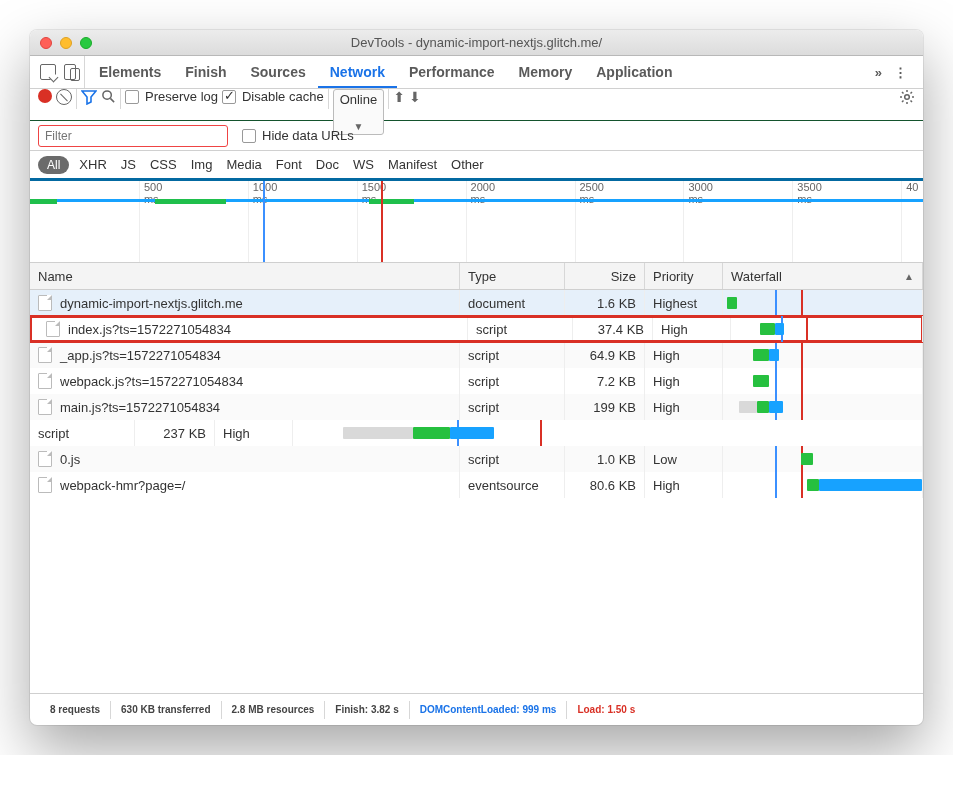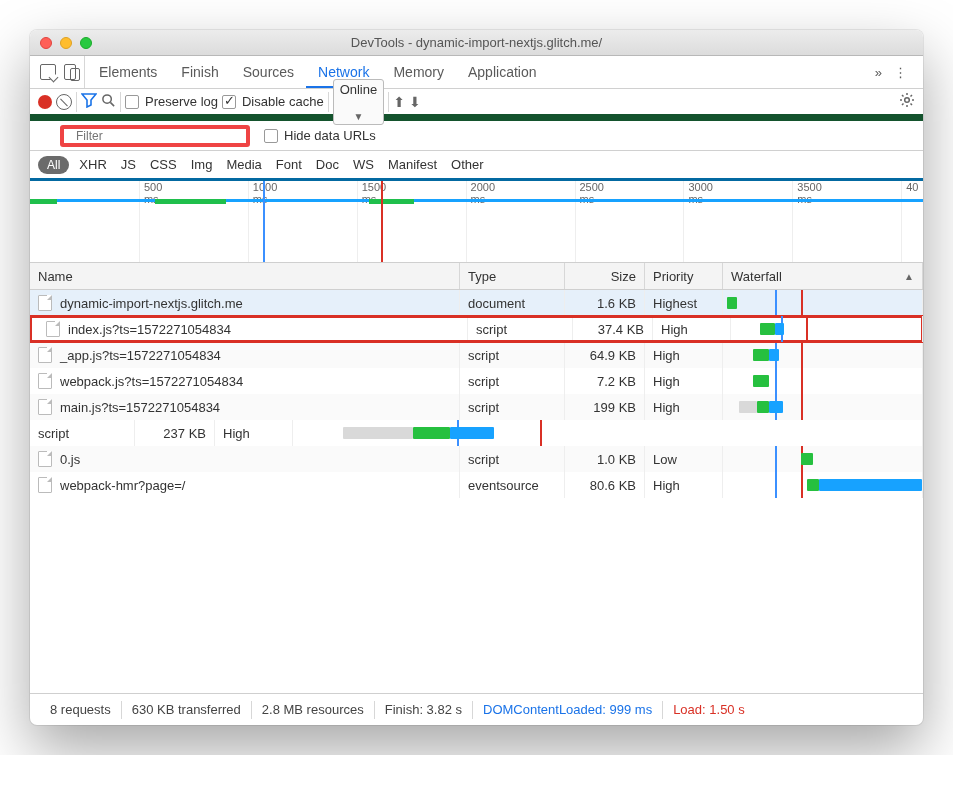--- a/index.html
+++ b/index.html
@@ -35,51 +35,52 @@
 .tl-min   { background: #ffbd2e; border: 1px solid #dea123; }
 .tl-max   { background: #28c940; border: 1px solid #1aab29; }
 .titlebar-title { position: absolute; left: 0; right: 0; text-align: center; font-size: 13px; color: #555; pointer-events: none; }
 .tabs {
   display: flex;
   align-items: center;
   height: 33px;
   border-bottom: 1px solid #d0d0d0;
   padding: 0 6px;
   gap: 2px;
+  font-weight: bold;
 }
 .tabs-left { display: flex; align-items:center; gap: 8px; padding: 0 8px 0 4px; border-right: 1px solid #d7d7d7; height: 100%; }
 .tab { padding: 0 12px; font-size: 14px; color: #5a5a5a; height: 100%; display:flex; align-items:center; cursor: pointer; }
 .tab.active { color:#1a73e8; box-shadow: inset 0 -2px 0 #1a73e8; }
 .tabs-right { margin-left:auto; display:flex; align-items:center; gap: 12px; padding-right: 10px; color:#5a5a5a; }
 .icon-sq { width:16px; height:16px; display:inline-block; }
 .icon-inspect { border:1.5px solid #666; border-radius:2px; position:relative; }
 .icon-inspect::after { content:""; position:absolute; width:6px; height:6px; border:1.5px solid #666; border-top:none; border-left:none; right:-2px; bottom:-2px; transform:rotate(45deg); background:#fff; }
 .icon-device { border:1.5px solid #666; border-radius:2px; width:12px; height:16px; position:relative; }
 .icon-device::after { content:""; position:absolute; right:-5px; top:3px; width:8px; height:11px; border:1.5px solid #666; border-radius:2px; }
 .toolbar2 {
-  display:flex; align-items:center; height: 32px; padding: 0 8px; gap: 4px; border-bottom: 7px solid #14532d;
+  display:flex; align-items:flex-start; height: 32px; padding: 0 8px; gap: 4px; border-bottom: 1px solid #14532d;
 }
 .rec-dot { width:14px; height:14px; border-radius:50%; background:#d93025; }
 .icon-nosign { width:16px; height:16px; border:1.5px solid #666; border-radius:50%; position:relative; }
 .icon-nosign::after { content:""; position:absolute; left:2px; right:2px; top:50%; border-top:1.5px solid #666; transform:rotate(45deg); }
 .icon-funnel svg { width:16px; height:16px; }
 .icon-search svg { width:15px; height:15px; }
 .sep { width:1px; height:20px; background:#d7d7d7; }
 .cb { display:flex; align-items:center; gap:6px; font-size:13px; color:#333; }
 .cbx { width:14px; height:14px; border:1px solid #999; border-radius:2px; background:#fff; position:relative; }
 .cbx.checked::after { content:"✓"; position:absolute; left:1px; top:-3px; font-size:13px; color:#333; }
 .throttle { display:flex; align-items:center; gap:6px; }
 .thsel { border:1px solid #bbb; padding:2px 6px; border-radius:3px; background:#fafafa; display:flex; align-items:center; gap:14px; font-size:13px;flex-direction:column; }
 .caret { font-size:10px; color:#666; }
 .icon-up, .icon-dn { font-size:14px; color:#666; }
 .gear { margin-left:auto; color:#666; }
 .filterrow {
   display:flex; align-items:center; height: 30px; padding: 0 8px; gap: 14px; border-bottom:1px solid #d0d0d0;
 }
-.filter-input { border:4px solid #ef4444; border-radius:3px; height:22px; padding:0 12px; font-size:12px; color:#888; width:190px; background:#fff;margin-left:22px; }
+.filter-input { border:1px solid #ef4444; border-radius:3px; height:22px; padding:0 6px; font-size:12px; color:#888; width:190px; background:#fff; }
 .typerow {
   display:flex; align-items:center; height:30px; padding:0 8px; gap:10px; border-bottom:3px solid #0369a1;
 }
 .pill { background:#6b6b6b; color:#fff; border-radius:9px; padding:2px 9px; font-size:12px; }
 .typeitem { font-size:13px; color:#333; cursor:pointer; }
 .timeline {
   border-bottom:1px solid #cfcfcf; height:82px; position:relative; background:#fff;
 }
 .timeline-ticks { position:absolute; inset:0; }
 .tick { position:absolute; top:0; bottom:0; border-left:1px solid #eee; font-size:11px; color:#666; }
@@ -111,21 +112,21 @@
 .fileicon::after { content:""; position:absolute; right:-1px; top:-1px; width:5px; height:5px; background:linear-gradient(135deg,#fff 49%,#bbb 51%); }
 .wf-cell { position:relative; padding:0 !important; }
 .wf-cell .track { position:absolute; inset:0; }
 .wf-dom { position:absolute; top:0; bottom:0; width:2px; background:#3b90ff; }
 .wf-load { position:absolute; top:0; bottom:0; width:2px; background:#d93025; }
 .bar { position:absolute; height:12px; top:7px; border-radius:1px; }
 .bar.g { background:#26c03f; }
 .bar.b { background:#17a2ff; }
 .bar.gray { background:#d9d9d9; }
 .statusbar {
-  height:32px; border-top:1px solid #cfcfcf; display:flex; align-items:center; padding:0 10px; font-size:13px; color:#444;
+  height:32px; border-top:1px solid #cfcfcf; display:flex; align-items:center; padding:0 10px; font-size:10px; color:#444;font-weight:bold;
 }
 .statusbar .seg { padding:0 10px; }
 .statusbar .sepv { width:1px; height:18px; background:#d7d7d7; }
 .dom-stat { color:#1a73e8; }
 .load-stat { color:#d93025; }
 </style>
 </head>
 <body>
 
 <div class="window">
@@ -142,20 +143,21 @@
   <div class="tabs">
     <div class="tabs-left">
       <span class="icon-sq icon-inspect"></span>
       <span class="icon-device"></span>
     </div>
     <div id="tabs-slot" style="display: flex; height: 100%;">
         <div class="tab">Elements</div>
         <div class="tab">Finish</div>
         <div class="tab">Sources</div>
         <div class="tab active">Network</div>
+        <div class="tab">Performance</div>
         <div class="tab">Memory</div>
         <div class="tab">Application</div>
       </div>
     <div class="tabs-right">
       <span>»</span>
       <span>⋮</span>
     </div>
   </div>
 
   <div class="toolbar2">

